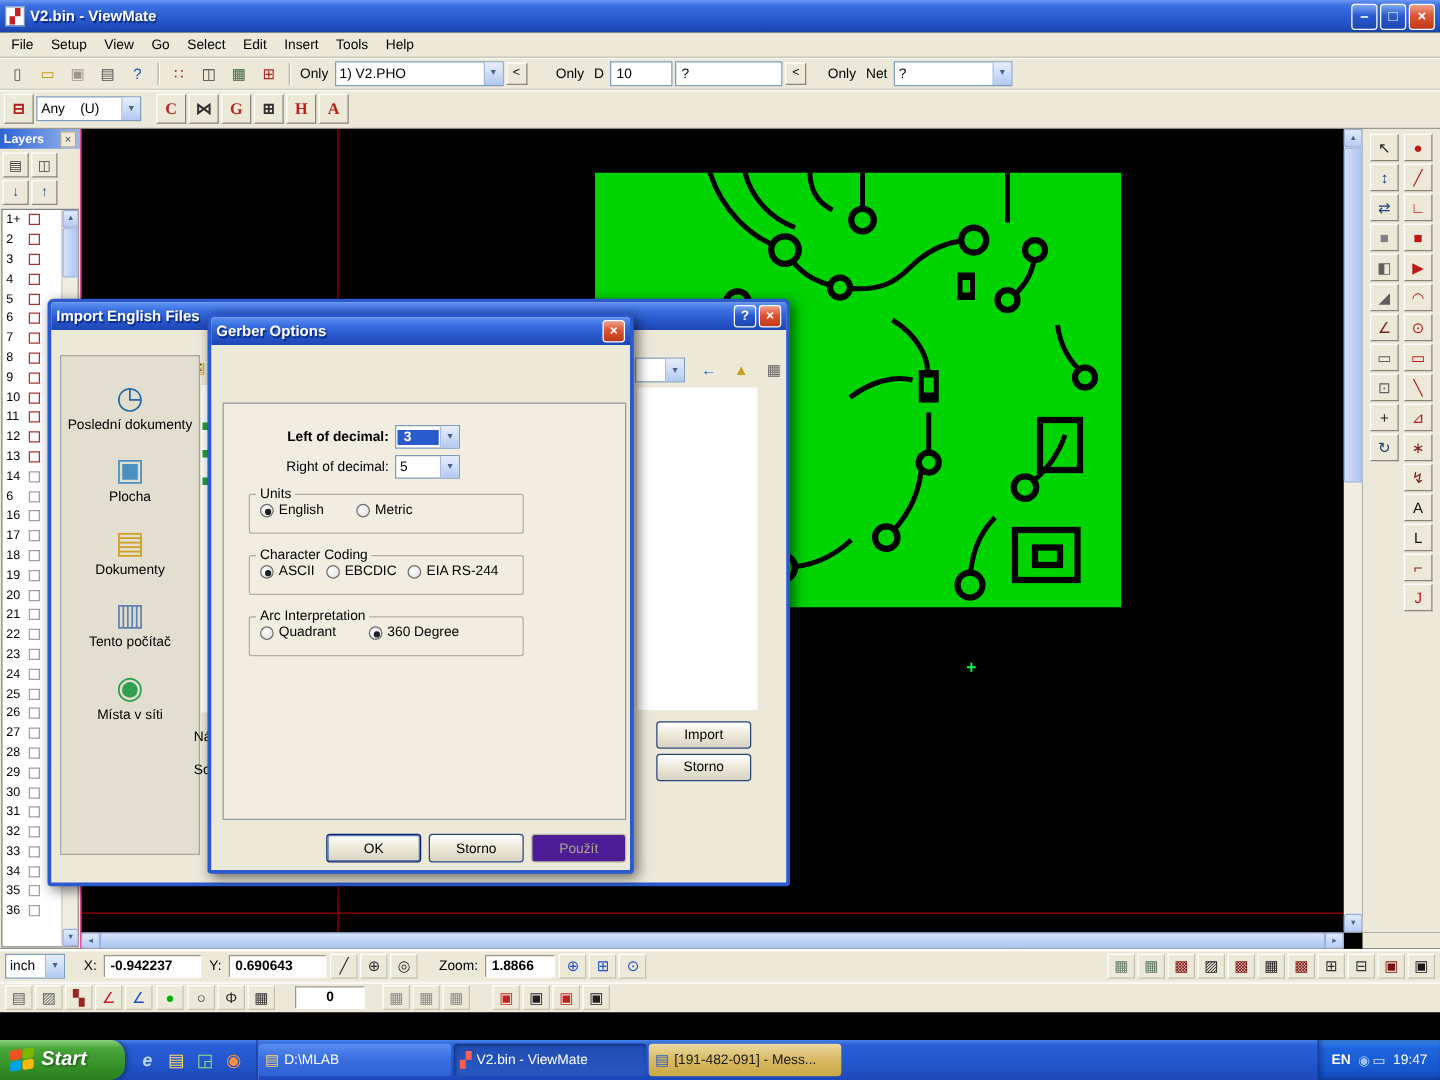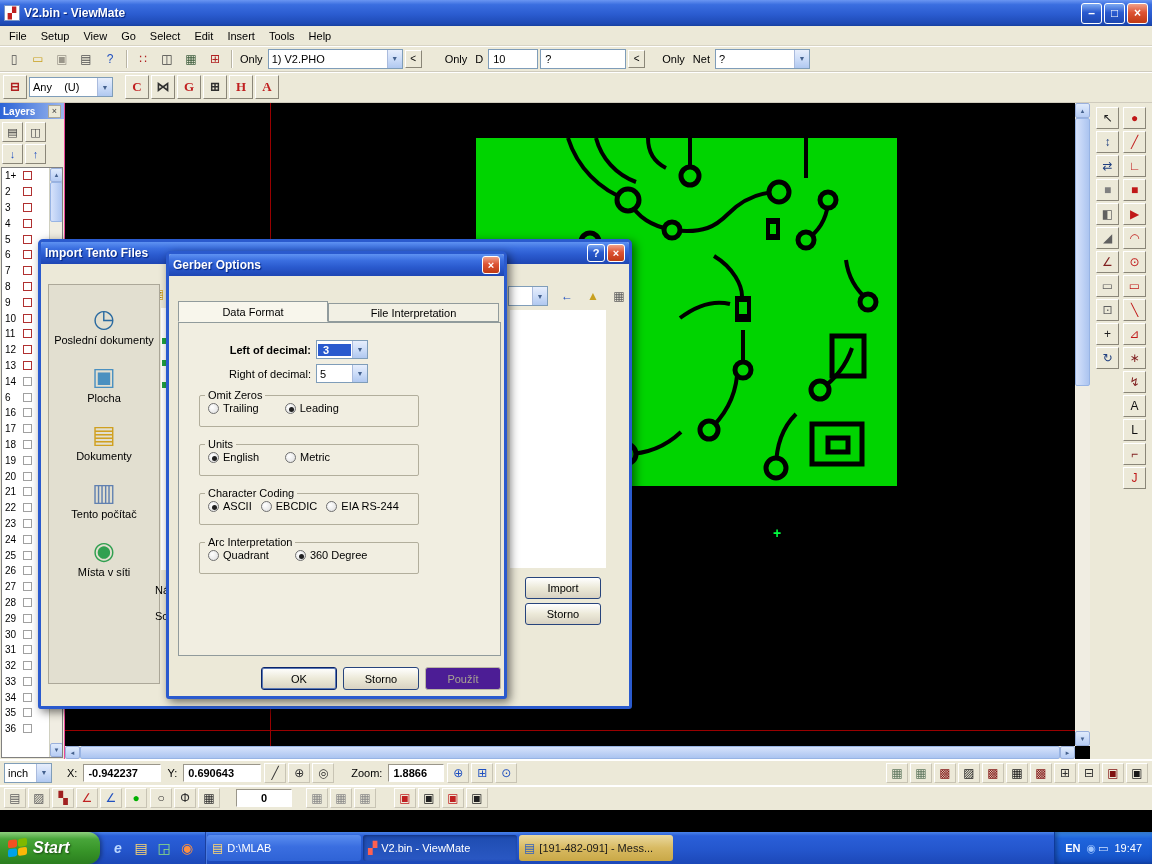--- a/index.html
+++ b/index.html
@@ -568,21 +568,21 @@
 
     <div class="hscroll">
       <span class="sb-btn">◄</span>
       <span class="sb-thumb"></span>
       <span class="sb-btn">►</span>
     </div>
     <div class="corner-r"></div>
 
     <div class="xp-dialog import-dialog">
       <div class="xp-title">
-        <span>Import Tento Files</span>
+        <span>Import English Files</span>
         <span class="tbtns">
           <span class="tctl help">?</span>
           <span class="tctl close">×</span>
         </span>
       </div>
       <span class="look-in">Oblast hledání:</span>
       <span class="combo-frag-icon">▤</span>
       <span class="combo-frag">
         <span class="combo-arrow">▼</span>
       </span>
@@ -625,53 +625,36 @@
       <button class="xpbtn can">Storno</button>
     </div>
 
     <div class="xp-dialog gerber-dialog">
       <div class="xp-title">
         <span>Gerber Options</span>
         <span class="tbtns">
           <span class="tctl close">×</span>
         </span>
       </div>
-      <div class="gtabs r2" id="gtabs2">
-          <span class="gtab active">Data Format</span>
-          <span class="gtab">File Interpretation</span>
-        </div>
       <div class="gpanel">
         <div class="dec-row r1">
           <span class="dec-label">Left of decimal:</span>
           <span class="combo small">
             <span class="combo-text selected">3</span>
             <span class="combo-arrow">▼</span>
           </span>
         </div>
         <div class="dec-row r2">
           <span class="dec-label">Right of decimal:</span>
           <span class="combo small">
             <span class="combo-text">5</span>
             <span class="combo-arrow">▼</span>
           </span>
         </div>
         <div id="ggroups">
-            <fieldset class="ggroup">
-              <legend>Omit Zeros</legend>
-              <div class="opt-row">
-                <label class="radio-opt">
-                  <span class="radio"></span>
-                  <span>Trailing</span>
-                </label>
-                <label class="radio-opt">
-                  <span class="radio sel"></span>
-                  <span>Leading</span>
-                </label>
-              </div>
-            </fieldset>
             <fieldset class="ggroup">
               <legend>Units</legend>
               <div class="opt-row">
                 <label class="radio-opt">
                   <span class="radio sel"></span>
                   <span>English</span>
                 </label>
                 <label class="radio-opt">
                   <span class="radio"></span>
                   <span>Metric</span>

